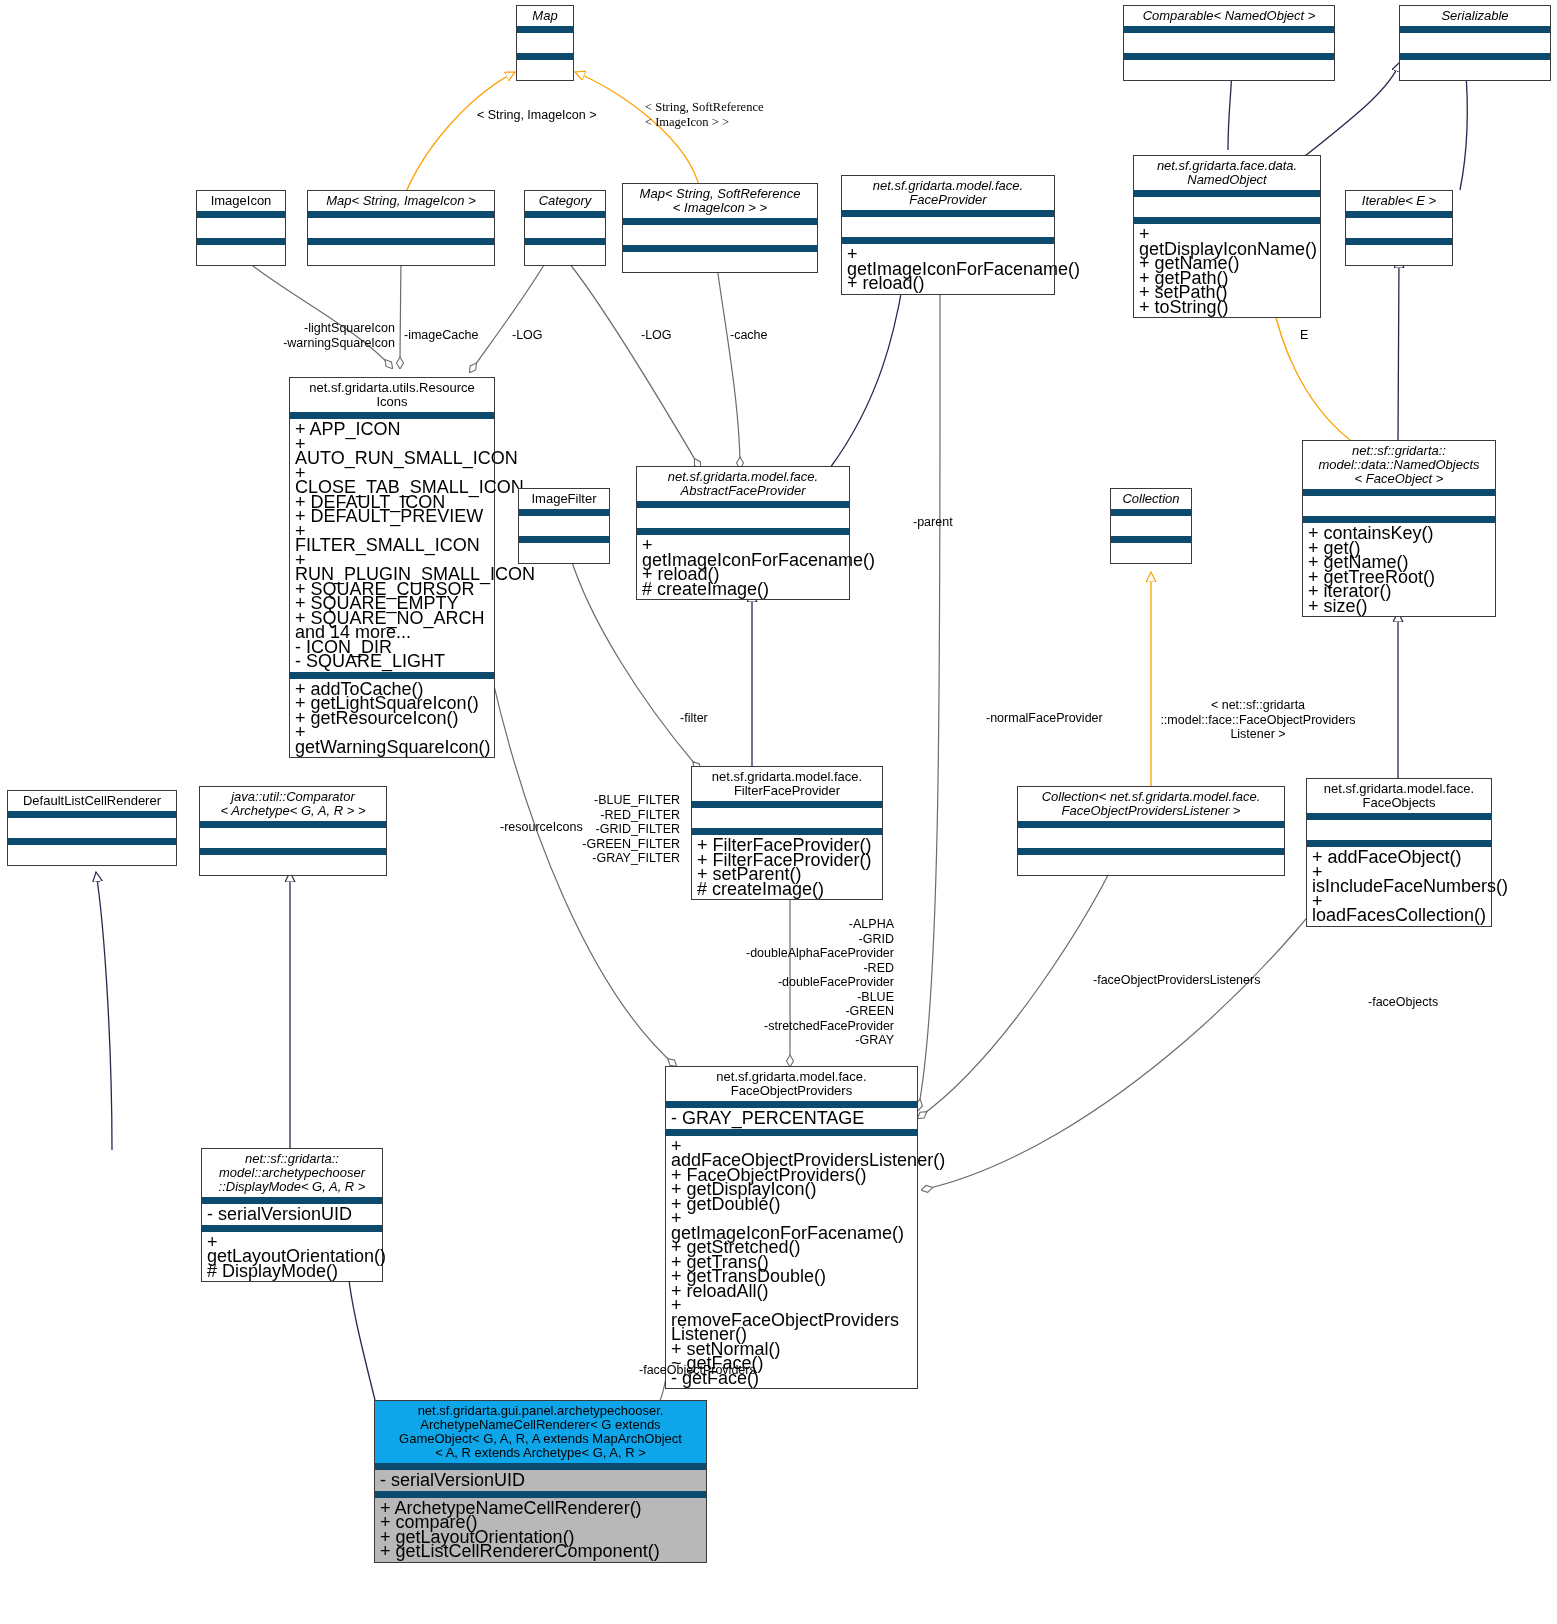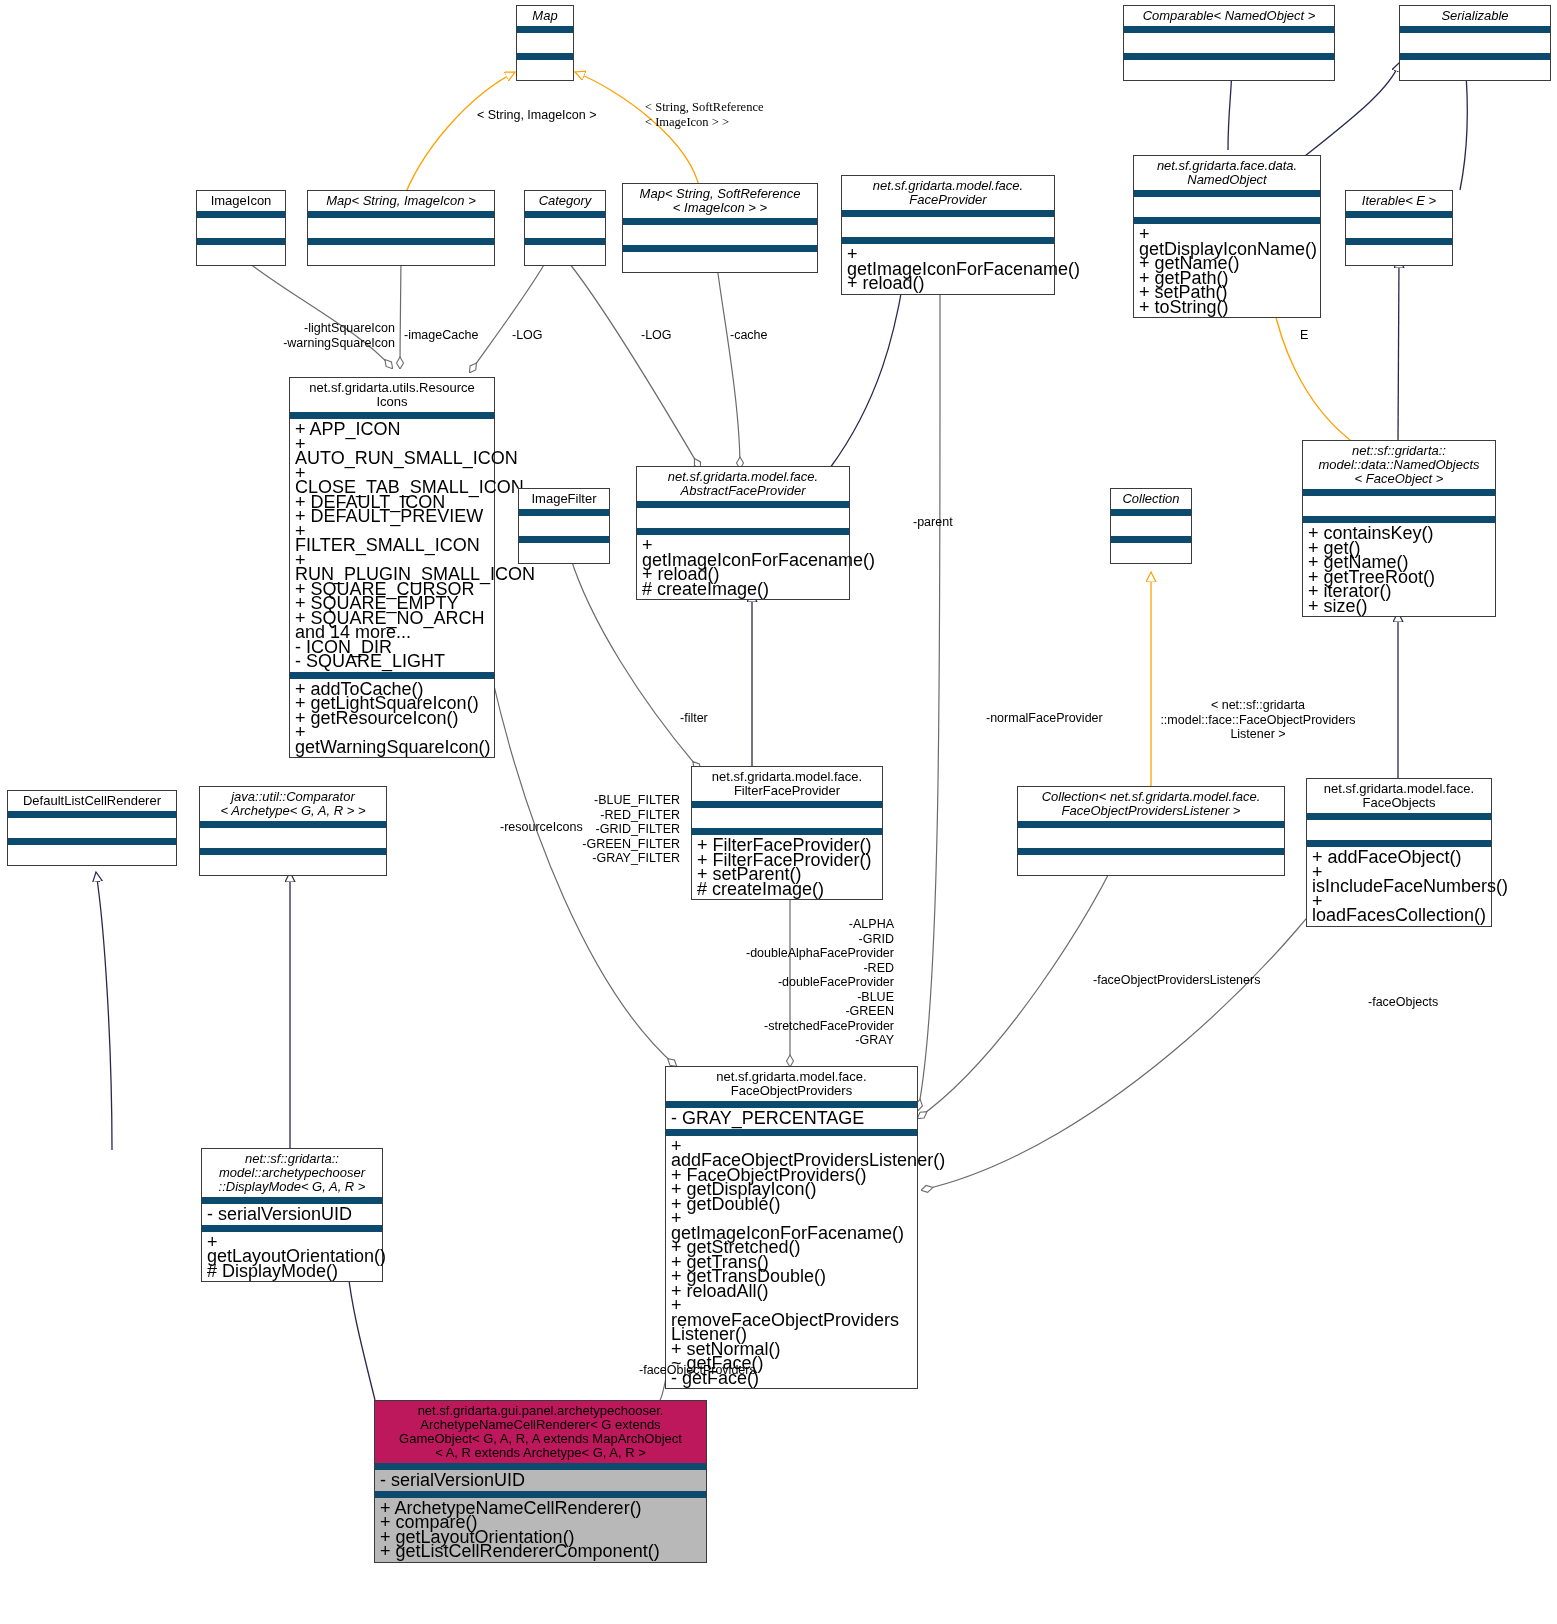--- a/index.html
+++ b/index.html
@@ -4,21 +4,21 @@
 <style>
   html,body{margin:0;padding:0;background:#ffffff;}
   body{width:1557px;height:1624px;position:relative;font-family:"Liberation Sans",sans-serif;color:#000;}
   #canvas{position:absolute;left:0;top:0;width:1557px;height:1624px;}
   svg.edges{position:absolute;left:0;top:0;width:1557px;height:1624px;}
   .node{position:absolute;border:1px solid #3b3b3b;background:#ffffff;box-sizing:border-box;}
   .node .title{padding:3px 5px;text-align:center;font-size:13px;line-height:14px;white-space:pre-line;}
   .node .sec{border-top:7px solid #0c4a6e;padding:3px 5px;font-size:18px;line-height:14.5px;white-space:pre-line;}
   .node .sec.empty{height:14px;padding:3px 5px;}
   .node.italic .title{font-style:italic;}
-  .node.gray{background:#be185d;}
+  .node.gray{background:#0ea5e9;}
   .node.gray .sec{background:#b8b8b8;}
   .lbl{position:absolute;font-size:12.5px;line-height:14.5px;white-space:pre-line;color:#000;}
   .lbl.c{text-align:center;}
   .lbl.r{text-align:right;}
 </style>
 </head>
 <body>
 
 <div id="canvas">
 

